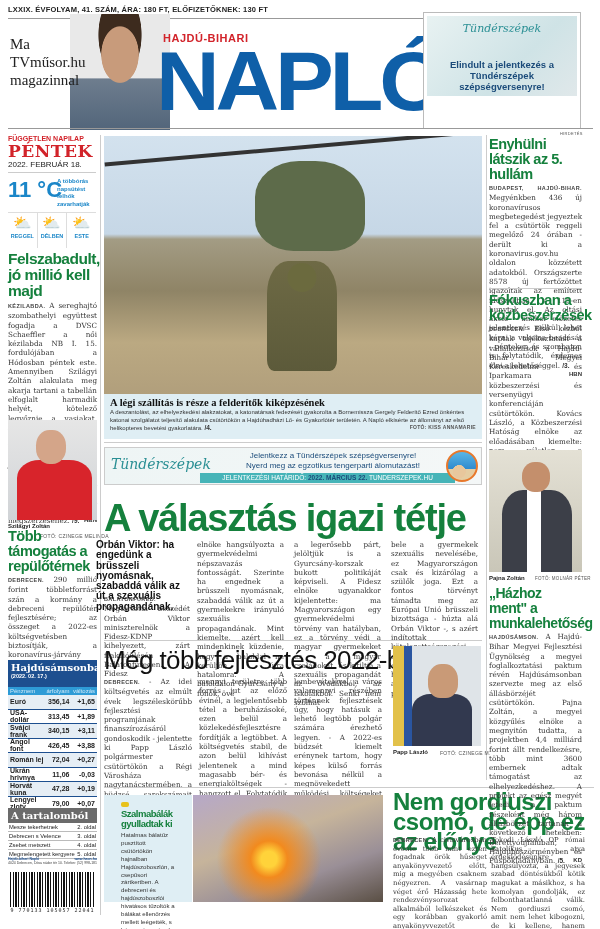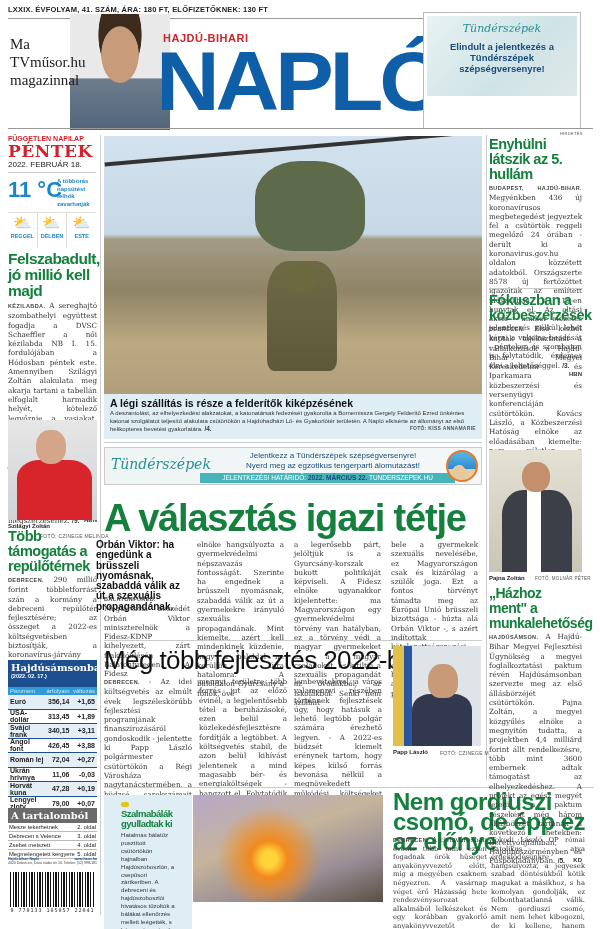--- a/index.html
+++ b/index.html
@@ -17,21 +17,21 @@
 
 #topline{left:8px;top:5px;font-size:7.5px;font-weight:bold;letter-spacing:.2px}
 #topline-rule{left:8px;top:18px;width:470px;height:1px;background:#999}
 #tv-text{left:10px;top:35px;font-family:"Liberation Serif",serif;font-size:15px;line-height:18px;color:#222}
 #celeb{left:70px;top:14px;width:100px;height:116px;background:radial-gradient(ellipse at 50% 35%,#c89b7b 0 26%,transparent 27%),radial-gradient(ellipse at 50% 18%,#3d2b1e 0 30%,transparent 31%),linear-gradient(180deg,#e9e9e9 0,#e9e9e9 55%,#6e7d8e 56%,#52657a 100%)}
 #brand-region{left:163px;top:32px;font-size:11px;font-weight:bold;color:#d2232a;letter-spacing:.5px}
 #brand-name{left:156px;top:36px;font-size:84px;font-weight:900;color:#0f5fa8;letter-spacing:-4px;line-height:90px;transform:scaleX(1.05);transform-origin:left}
 #ad-top{left:423px;top:12px;width:158px;height:117px;border:1px solid #bbb;background:#fff;padding:3px}
 #ad-top .inner{width:100%;height:80px;background:linear-gradient(135deg,#e8f2f2,#cfe3e6 60%,#e0e8ea);text-align:center;padding-top:6px}
 #ad-top .logo{font-family:"DejaVu Serif",serif;font-style:italic;color:#2a8f94;font-size:11px}
-#ad-top .msg{font-family:"Liberation Sans",sans-serif;font-weight:bold;color:#1b4b7a;font-size:9.5px;line-height:11px;margin-top:6px}
+#ad-top .msg{font-family:"Liberation Sans",sans-serif;font-weight:bold;color:#1b4b7a;font-size:9.5px;line-height:11px;margin-top:24px}
 #ad-top .cta{background:#46b4b8;color:#fff;font-family:"Liberation Sans",sans-serif;font-weight:bold;font-size:8px;text-align:center;height:22px;line-height:22px;margin-top:0}
 #mast-rule{left:8px;top:128px;width:585px;height:1px;background:#999}
 
 #indep{left:8px;top:135px;font-size:7px;color:#d2232a;font-weight:bold}
 #day{left:8px;top:141px;font-size:17px;color:#d2232a;font-weight:bold;font-family:"DejaVu Serif",serif;letter-spacing:.5px}
 #date{left:8px;top:160px;font-size:8px;font-weight:normal}
 #wx-rule{left:8px;top:172px;width:88px;height:1px;background:#ccc}
 #temp{left:8px;top:177px;font-size:22px;font-weight:bold;color:#1a86c8}
 #wx-desc{left:57px;top:178px;font-size:6px;line-height:7.5px;color:#1a86c8;font-weight:bold;width:40px}
 #wx-icons{left:8px;top:212px;width:88px;height:36px;display:flex;border-top:1px solid #ddd}
@@ -41,21 +41,21 @@
 #wx-icons .lb{font-size:5.5px;font-weight:bold;color:#1a86c8}
 .col-left{left:8px;width:89px}
 
 .vr{width:1px;background:#ccc}
 
 #hero{left:104px;top:136px;width:378px;height:258px;background:linear-gradient(180deg,#d3e2ee 0,#c6d7e6 38%,#a39c84 40%,#8f8466 60%,#bba982 80%,#b19f7c 100%);overflow:hidden}
 #heli{left:40%;top:25px;width:110px;height:90px;background:#5d6b4a;border-radius:40% 45% 30% 35%}
 #rotor{left:0;top:10px;width:100%;height:4px;background:#333;transform:rotate(-5deg)}
 #soldier{left:43%;top:125px;width:70px;height:110px;background:radial-gradient(circle at 50% 15%,#6b6a3e 0 14%,transparent 15%),linear-gradient(#6e6a45,#5c5a3a);border-radius:30% 30% 10% 10%}
 #hero-cap{left:104px;top:394px;width:378px;height:45px;background:#dfeef4;padding:3px 6px}
-#hero-cap h3{font-size:10.5px;font-family:Liberation Sans, sans-serif;font-weight:900;color:#111}
+#hero-cap h3{font-size:10.5px;font-family:Liberation Serif, serif;font-weight:900;color:#111}
 #hero-cap p{font-size:6px;line-height:7.5px;font-family:"Liberation Sans",sans-serif;color:#333;margin-top:1px}
 
 #ad-band{left:104px;top:447px;width:378px;height:38px;border:1px solid #ccc;background:linear-gradient(90deg,#eef5f5,#f4f7f7);}
 #ad-band .logo{position:absolute;left:6px;top:8px;font-family:"DejaVu Serif",serif;font-style:italic;color:#2a8f94;font-size:14px}
 #ad-band .l1,#ad-band .l2{position:absolute;left:128px;width:200px;text-align:center;font-family:"Liberation Sans",sans-serif;font-weight:normal;color:#1b4b7a;font-size:8px}
 #ad-band .l1{top:3px}
 #ad-band .l2{top:13px}
 #ad-band .strip{position:absolute;left:95px;top:25px;width:255px;height:10px;background:#46b4b8;color:#fff;font-family:"Liberation Sans",sans-serif;font-size:6.5px;line-height:10px;text-align:center}
 #ad-band .strip b{color:#1b4b7a}
 #ad-band .beach{position:absolute;right:3px;top:2px;width:32px;height:32px;border-radius:50%;background:radial-gradient(circle at 40% 70%,#e8c79c 0 25%,transparent 26%),linear-gradient(180deg,#5ab6e6,#2f8bcf 60%,#e5cda2 61%);border:2px solid #e8782b}
@@ -63,21 +63,21 @@
 #main-head{left:104px;top:498px;font-size:38px;font-family:"Liberation Sans",sans-serif;font-weight:900;letter-spacing:-1.2px;color:#15803d;line-height:40px}
 #main-lead{left:96px;top:540px;width:86px;font-family:"Liberation Sans",sans-serif;font-weight:bold;font-size:10px;line-height:10.3px;color:#111}
 .maincol{top:540px;width:87px}
 
 #dev-head{left:104px;top:646px;font-size:26px;font-family:"Liberation Sans",sans-serif;letter-spacing:-.6px;color:#111;line-height:28px}
 .devcol{top:677px;width:88px}
 #papp-photo{left:393px;top:646px;width:88px;height:100px;background:linear-gradient(90deg,#e2c14a 0 12%,#2a55a0 12% 22%,#dfe4e8 22% 100%)}
 #papp-face{left:40%;top:18px;width:30px;height:34px;background:#c99a77;border-radius:45% 45% 40% 40%}
 #papp-body{left:22%;top:48px;width:60px;height:52px;background:#32394f;border-radius:30% 30% 0 0}
 
-#fire-box{left:104px;top:795px;width:88px;height:134px;background:#dfeef4;padding:4px 17px}
+#fire-box{left:104px;top:795px;width:88px;height:107px;background:#dfeef4;padding:4px 17px}
 #fire-photo{left:193px;top:795px;width:190px;height:107px;background:radial-gradient(circle at 40% 60%,#ffd33a 0 6%,#f28a1e 14%,transparent 40%),linear-gradient(160deg,#b6a8c8,#c6b49b 40%,#9a8f97 70%,#5a4f44)}
 
 .rcol{left:489px;width:93px}
 #pajna-photo{left:489px;top:450px;width:93px;height:122px;background:linear-gradient(180deg,#e4e1d5,#c9c6b8)}
 #pajna-face{left:36%;top:12px;width:28px;height:30px;background:#c48f6c;border-radius:45%}
 #pajna-body{left:14%;top:40px;width:70px;height:82px;background:linear-gradient(90deg,#3c3f48 0 36%,#fff 36% 56%,#3c3f48 56%);border-radius:30% 30% 0 0}
 
 #szil-photo{left:8px;top:420px;width:89px;height:100px;background:linear-gradient(180deg,#e6e6e6,#d0d3d6)}
 #szil-face{left:32%;top:10px;width:30px;height:34px;background:#d4a589;border-radius:45%}
 #szil-body{left:10%;top:40px;width:75px;height:60px;background:#d8242b;border-radius:30% 30% 0 0}

